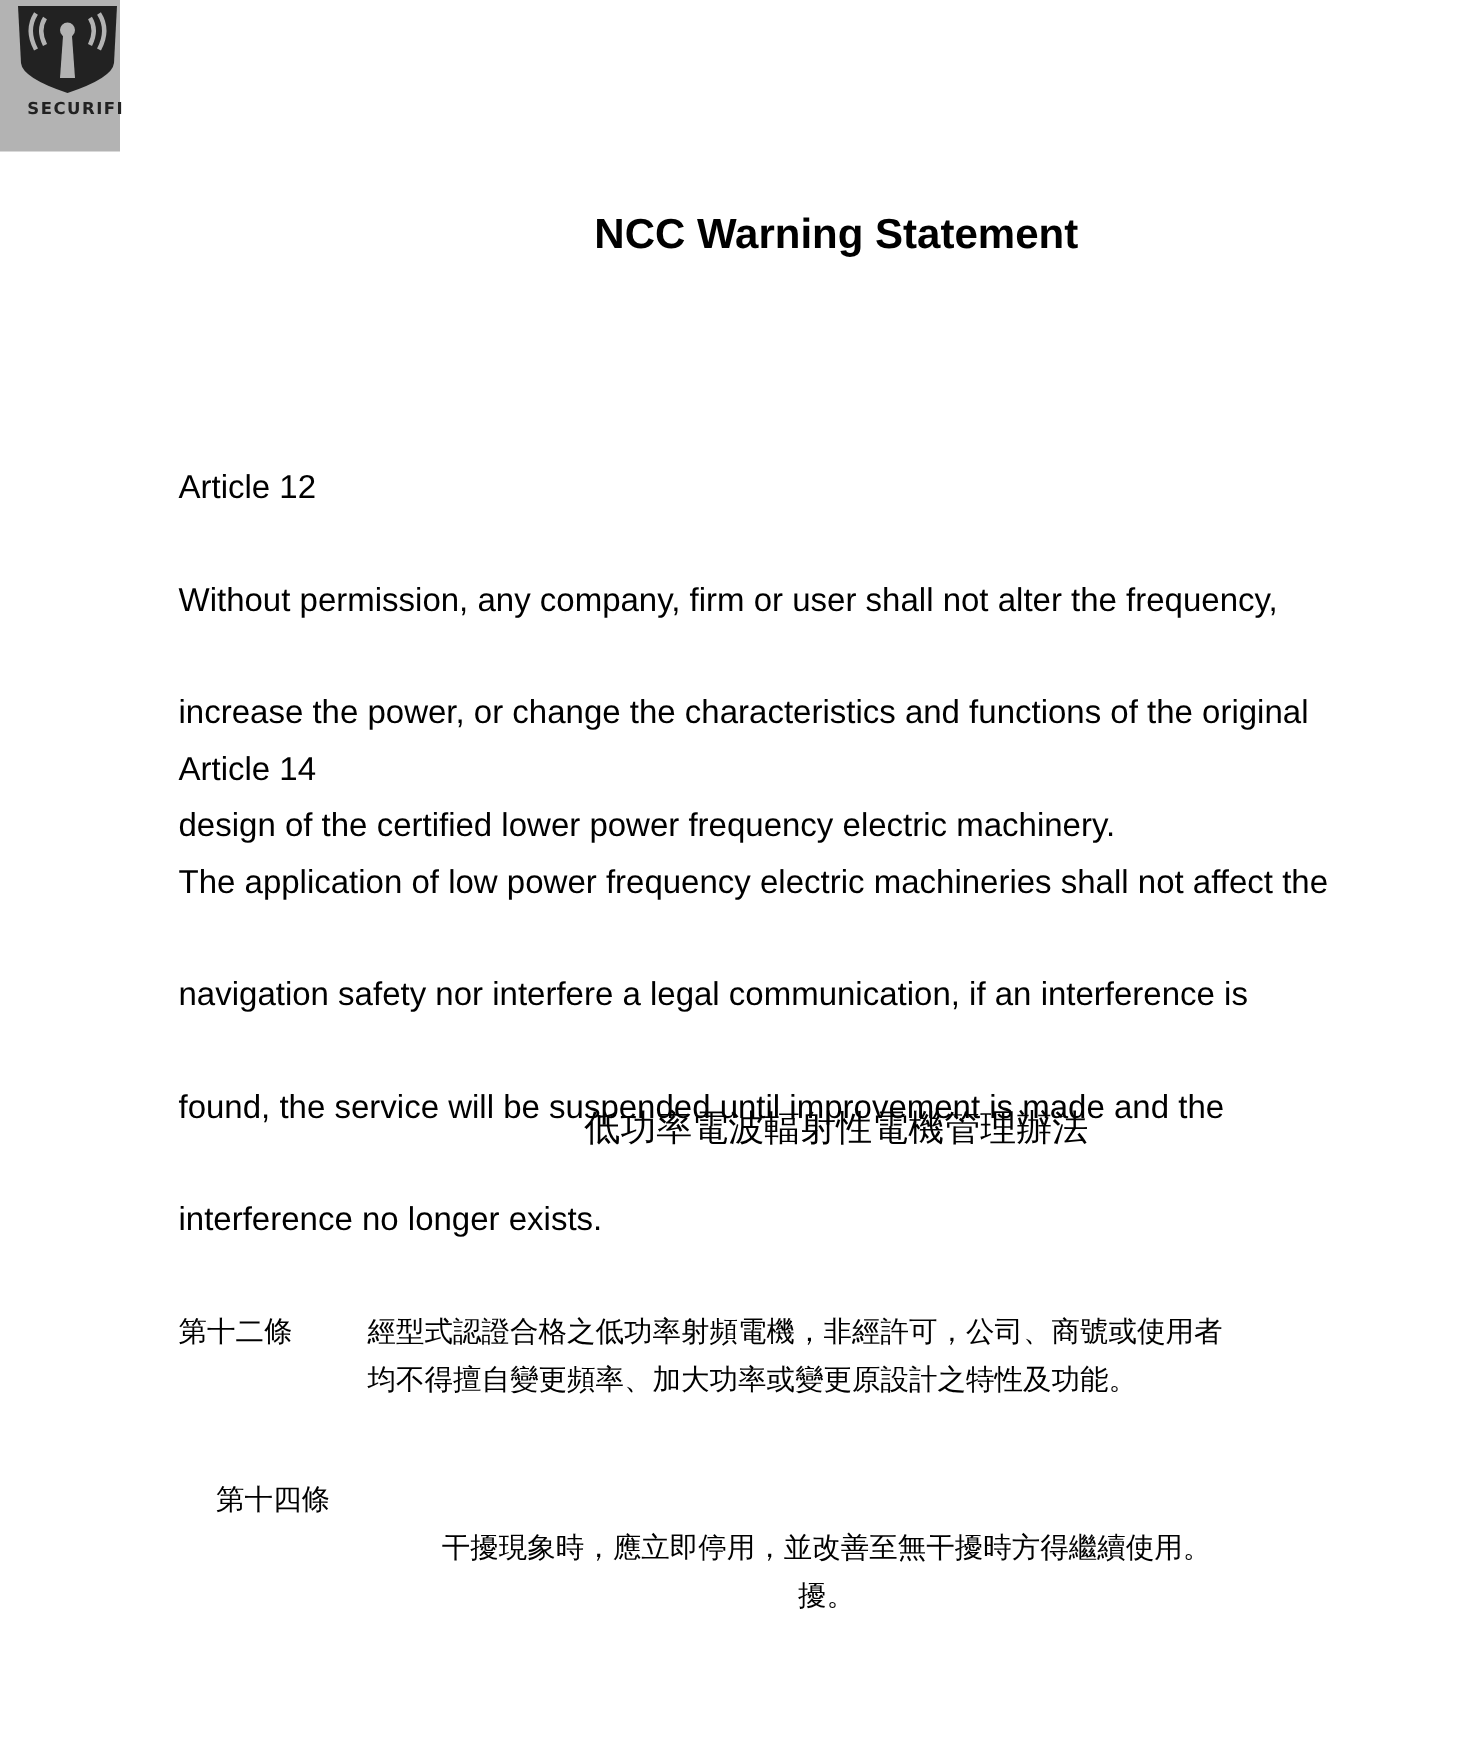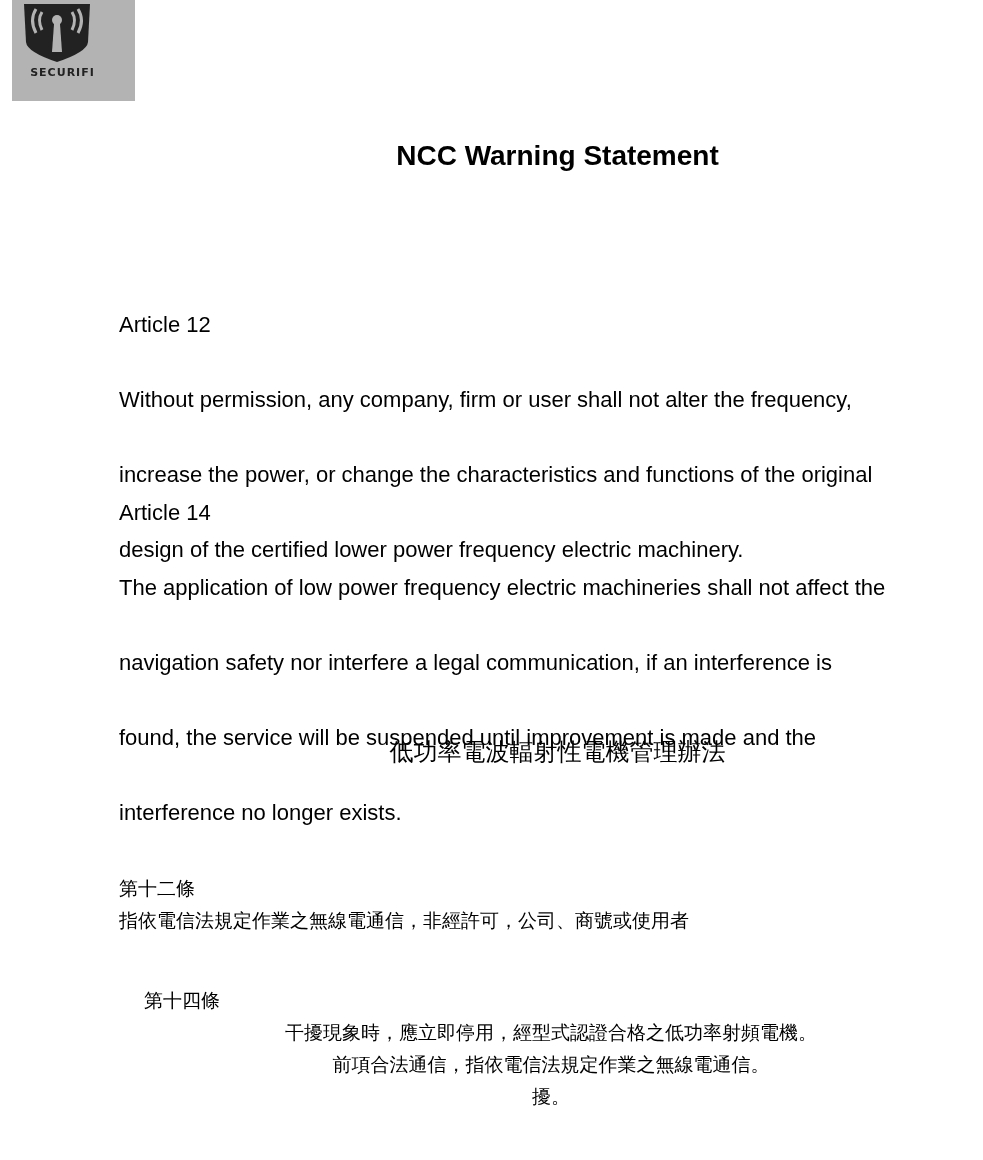--- a/index.html
+++ b/index.html
@@ -1,21 +1,21 @@
 <!DOCTYPE html>
 <html><head>
   <meta charset="utf-8">
   <style>
     html, body { margin: 0; padding: 0; background: #ffffff; }
     body {
       width: 983px; height: 1160px; position: relative; overflow: hidden;
       font-family: "Liberation Sans", "DejaVu Sans", sans-serif; color: #000;
     }
     .logo {
-      position: absolute; left: 12px; top: 0; width: 123px; height: 101px;
+      position: absolute; left: 0; top: 0; width: 80px; height: 101px;
       background: #b3b3b3;
     }
     .logo svg { position: absolute; left: 0; top: 0; }
     .logo-text {
       position: absolute; left: 0; top: 66px; width: 101px; text-align: center;
       font-family: "DejaVu Sans", sans-serif; font-size: 11px; font-weight: bold;
       letter-spacing: 1px; color: #222;
     }
     .title {
       position: absolute; left: 0; width: 983px; top: 140px; text-align: center;
@@ -26,21 +26,21 @@
       font-size: 22px; line-height: 37.5px; white-space: pre-line;
     }
     .zh-title {
       position: absolute; left: 0; width: 983px; top: 736px; text-align: center;
       font-family: "DejaVu Serif", serif; font-size: 24px; margin-left: 66px;
     }
     .zh-block {
       position: absolute; left: 119px; width: 864px;
       font-family: "DejaVu Serif", serif; font-size: 19px; line-height: 32px;
     }
-    .zh-row { display: flex; flex-direction: column; }
+    .zh-row { display: flex; }
     .zh-label { width: 126px; flex: none; }
     .zh-body { flex: 1; }
     .zh-line { white-space: nowrap; }
   </style>
 </head>
 <body>
 
 <div class="logo">
   <svg width="101" height="66" viewBox="0 0 101 66">
     <path d="M12 4 L78 4 L76 42 Q75 52 45 62 Q15 52 14 42 Z" fill="#222"></path>
@@ -70,25 +70,25 @@
   <div>found, the service will be suspended until improvement is made and the</div>
   <div>interference no longer exists.</div>
 </div>
 
 <div class="zh-title">低功率電波輻射性電機管理辦法</div>
 
 <div class="zh-block" style="top:872px;">
   <div class="zh-row">
     <div class="zh-label">第十二條</div>
     <div class="zh-body">
-      <div class="zh-line">指依電信法規定作業之無線電通信，非經許可，公司、商號或使用者</div>
+      <div class="zh-line">經型式認證合格之低功率射頻電機，非經許可，公司、商號或使用者</div>
+      <div class="zh-line">均不得擅自變更頻率、加大功率或變更原設計之特性及功能。</div>
     </div>
   </div>
 </div>
 
 <div class="zh-block" style="top:984px;text-align:center;">
   <div class="zh-row">
     <div class="zh-label">第十四條</div>
   </div>
-  <div class="zh-line">干擾現象時，應立即停用，經型式認證合格之低功率射頻電機。</div>
-  <div class="zh-line">前項合法通信，指依電信法規定作業之無線電通信。</div>
+  <div class="zh-line">干擾現象時，應立即停用，並改善至無干擾時方得繼續使用。</div>
   <div class="zh-line">擾。</div>
 </div>
 
 </body></html>

